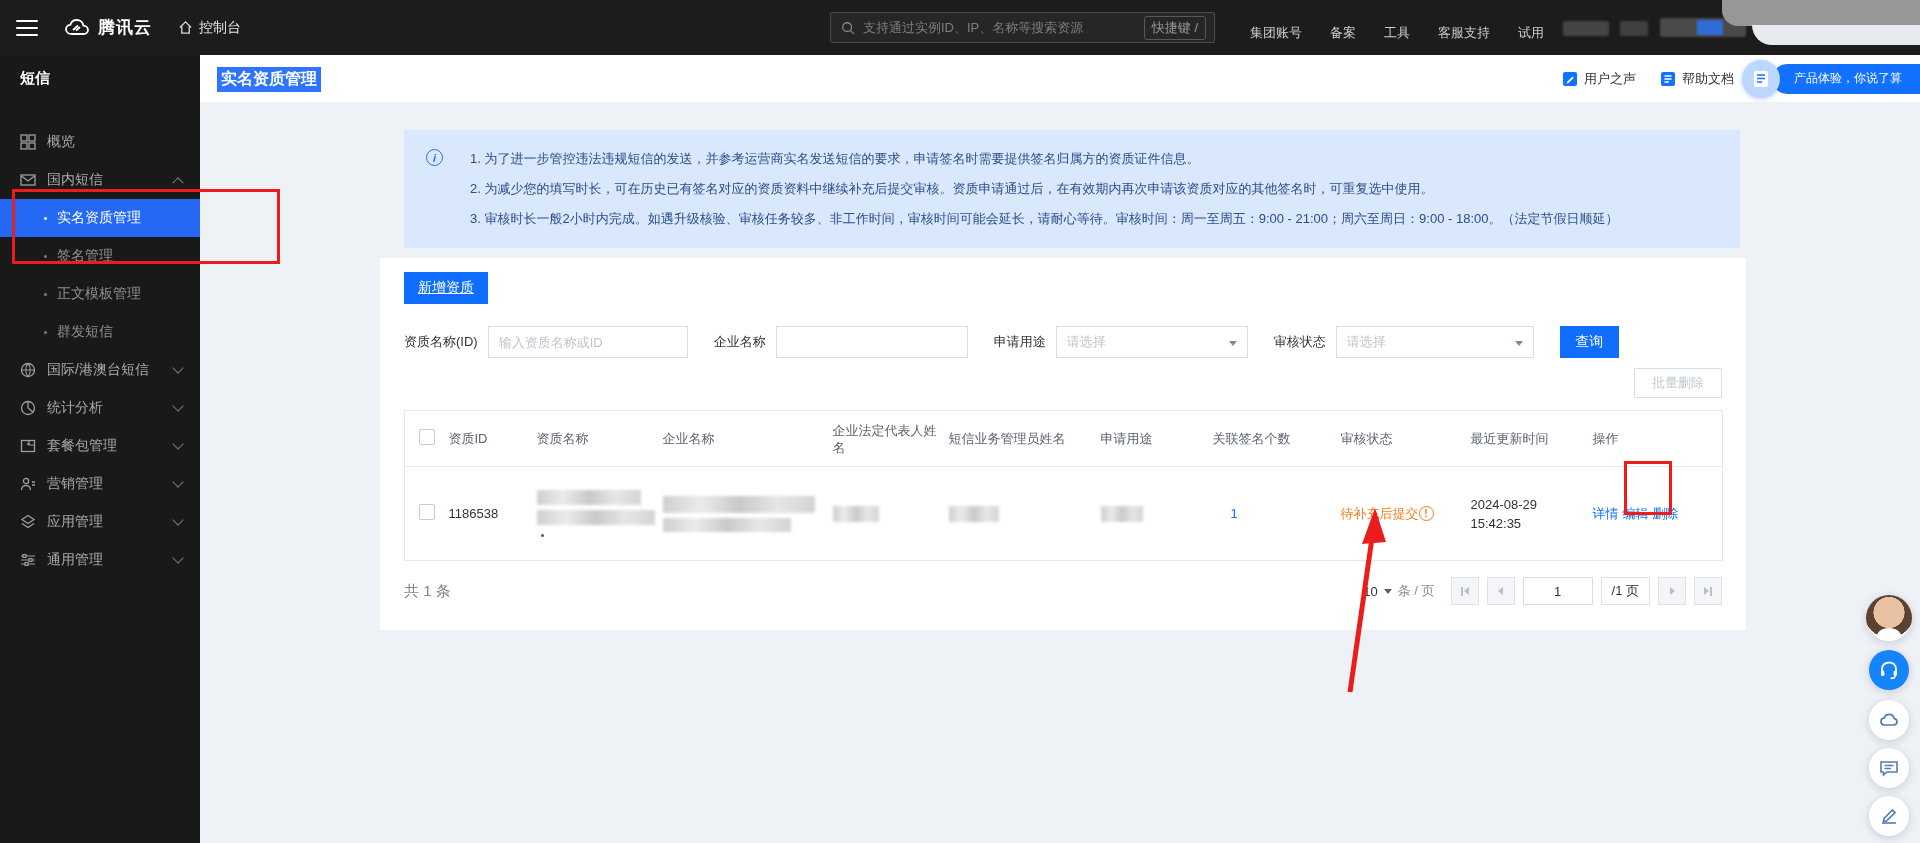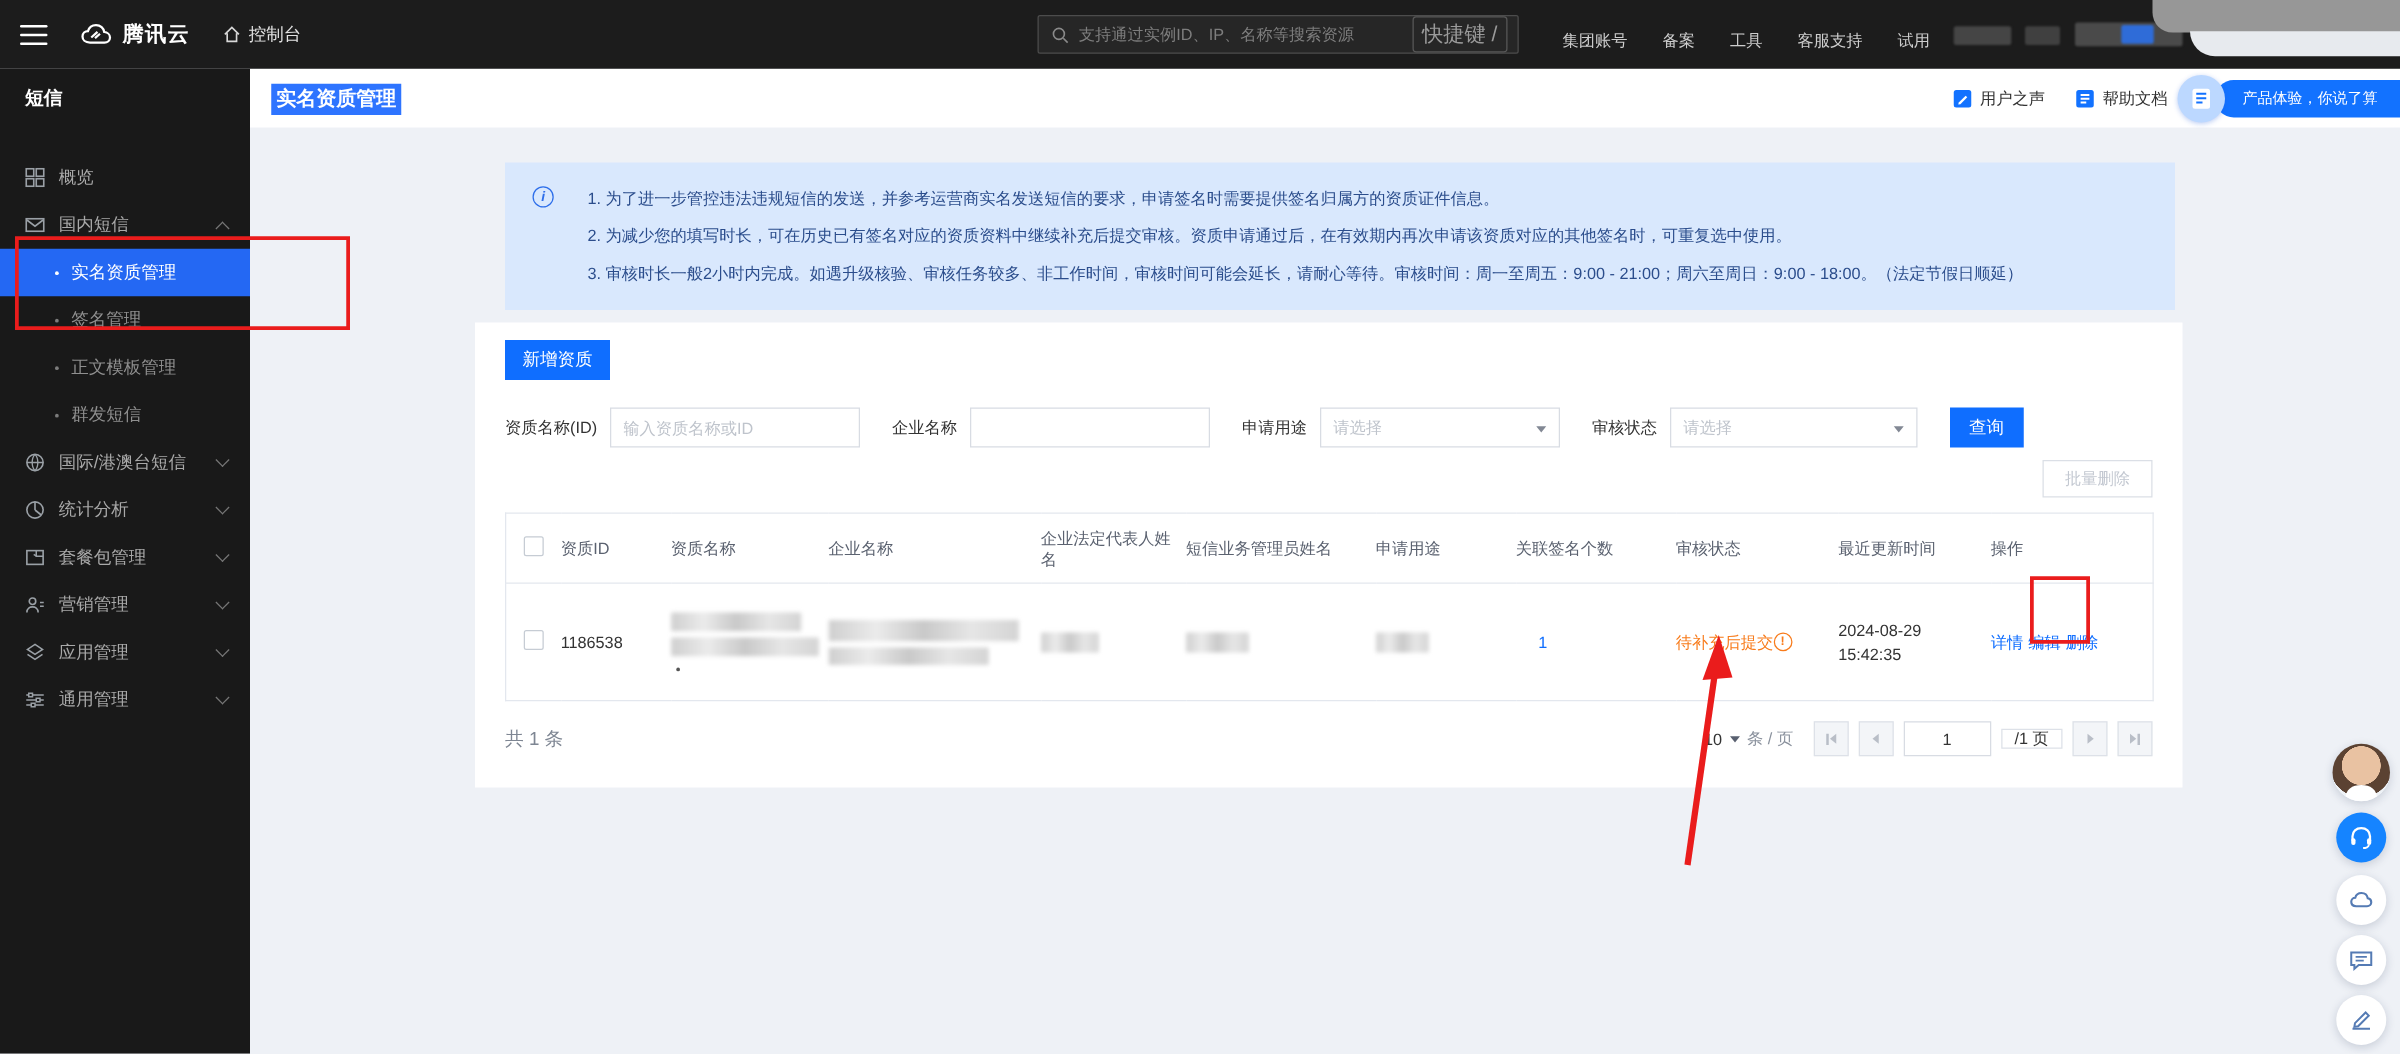--- a/index.html
+++ b/index.html
@@ -9,21 +9,21 @@
   
   .topbar { position:absolute; left:0; top:0; width:1920px; height:55px; background:#1c1c1c; z-index:20; }
   .tb-left { position:absolute; left:16px; top:0; height:55px; display:flex; align-items:center; gap:26px; }
   .hamburger { width:22px; height:16px; display:flex; flex-direction:column; justify-content:space-between; cursor:pointer; }
   .hamburger span { height:2px; background:#ffffff; border-radius:1px; }
   .brand { display:flex; align-items:center; gap:8px; color:#fff; font-size:17px; font-weight:bold; letter-spacing:1px; }
   .console-link { display:flex; align-items:center; gap:6px; color:#e3e3e3; font-size:14px; }
   .tb-search { position:absolute; left:830px; top:12px; width:385px; height:31px; background:#262626; border:1px solid #4c4c4c; border-radius:2px; display:flex; align-items:center; padding:0 8px 0 10px; }
   .tb-search input { flex:1; background:transparent; border:none; outline:none; color:#bbb; font-size:13px; margin-left:8px; }
   .tb-search input::placeholder { color:#7d7d7d; }
-  .shortcut-badge { border:1px solid #585858; border-radius:3px; color:#9a9a9a; font-size:17px; padding:2px 7px; white-space:nowrap;text-align:center; }
+  .shortcut-badge { border:1px solid #585858; border-radius:3px; color:#9a9a9a; font-size:13px; padding:2px 7px; white-space:nowrap;text-align:center; }
   .tb-menu { position:absolute; left:1250px; top:0; height:65px; display:flex; align-items:center; gap:28px; }
   .tb-menu .tb-item { color:#cdcdcd; font-size:13px; white-space:nowrap; cursor:pointer; }
   .tb-blob { position:absolute; border-radius:2px; filter:blur(1px); }
   .corner-blob { position:absolute; left:1722px; top:0; width:198px; height:26px; background:#979797; border-radius:0 0 0 16px; z-index:30; }
   .corner-swoosh { position:absolute; left:1752px; top:25px; width:168px; height:20px; background:#e7eaee; border-radius:0 0 0 22px; z-index:30; }
 
   
   .sidebar { position:absolute; left:0; top:55px; width:200px; height:788px; background:#191919; z-index:10; }
   .sb-title { height:47px; display:flex; align-items:center; padding-left:20px; color:#ffffff; font-size:15px; font-weight:bold; }
   .sb-items { margin-top:21px; }
@@ -48,21 +48,21 @@
 
   
   .content { position:absolute; left:200px; top:102px; width:1720px; height:741px; background:#eef1f6; }
 
   .banner { position:absolute; left:204px; top:28px; width:1336px; height:118px; background:#d9e8fd; padding:14px 20px 0 66px; }
   .banner .info-ico { position:absolute; left:22px; top:19px; width:17px; height:17px; border:1.5px solid #2d6eea; border-radius:50%; color:#2d6eea; font-size:11px; font-weight:bold; display:flex; align-items:center; justify-content:center; font-style:italic; }
   .banner p { color:#2b4d8c; font-size:13px; line-height:30px; white-space:nowrap; overflow:hidden; }
 
   .card { position:absolute; left:180px; top:156px; width:1366px; height:372px; background:#ffffff; padding:0 24px; }
   .btn-blue { background:#0f6eff; color:#fff; border:none; font-size:14px; height:32px; display:inline-flex; align-items:center; justify-content:center; cursor:pointer; }
-  .btn-add { margin-top:14px; width:84px; }
+  .btn-add { margin-top:14px; width:84px;text-decoration:underline; }
   .filter-row { margin-top:22px; display:flex; align-items:center; }
   .f-label { font-size:13px; color:#333; margin-right:10px; white-space:nowrap; }
   .f-input { width:200px; height:32px; border:1px solid #d8dce3; background:#fff; font-size:13px; color:#333; padding:0 10px; outline:none; }
   .f-input::placeholder { color:#bfc4cc; }
   .f-gap { width:26px; flex:none; }
   .f-select { width:192px; height:32px; border:1px solid #d8dce3; background:#fff; display:flex; align-items:center; padding:0 10px; position:relative; cursor:pointer; }
   .f-select .ph { color:#bfc4cc; font-size:13px; }
   .caret-down { position:absolute; right:10px; top:14px; width:0; height:0; border:4px solid transparent; border-top:5px solid #828894; }
   .btn-query { width:59px; margin-left:26px; }
   .batch-row { margin-top:10px; display:flex; justify-content:flex-end; }
@@ -85,21 +85,21 @@
   .total-txt { font-size:15px; color:#7e8693; }
   .pager-right { margin-left:auto; display:flex; align-items:center; gap:8px; }
   .psize { display:flex; align-items:center; gap:6px; font-size:13px; color:#333; margin-right:8px; cursor:pointer; }
   .psize .per { color:#8a919d; }
   .psize .caret { width:0;height:0;border:4px solid transparent;border-top:5px solid #596070; margin-top:4px; }
   .pg-btn { width:28px; height:28px; background:#f3f5f8; border:1px solid #dde1e8; display:flex; align-items:center; justify-content:center; gap:1px; cursor:default; }
   .tri-l { width:0;height:0;border:4px solid transparent;border-right:5px solid #b9bec7;border-left:none; }
   .tri-r { width:0;height:0;border:4px solid transparent;border-left:5px solid #b9bec7;border-right:none; }
   .vbar { width:2px; height:9px; background:#b9bec7; }
   .pg-input { width:70px; height:28px; border:1px solid #d8dce3; text-align:center; font-size:13px; color:#333; outline:none; }
-  .pg-total { height:16px; border:1px solid #dde1e8; background:#fff; font-size:13px; color:#333; display:flex; align-items:center; padding:0 10px; }
+  .pg-total { height:28px; border:1px solid #dde1e8; background:#fff; font-size:13px; color:#333; display:flex; align-items:center; padding:0 10px; }
   .fcircle { position:absolute; border-radius:50%; display:flex; align-items:center; justify-content:center; box-shadow:0 2px 8px rgba(20,40,80,.18); cursor:pointer; }
   .fc-white { background:#ffffff; width:40px; height:40px; }
   .fc-blue { background:#1584ff; width:40px; height:40px; }
   .fc-avatar { width:46px; height:46px; background:radial-gradient(circle at 50% 38%, #e9c2a2 0 42%, #5b4232 43% 68%, #eef2f6 69%); overflow:hidden; }
 
   
   .anno { position:absolute; border:3px solid #ea1c1c; z-index:60; pointer-events:none; }
   #anno-box-sidebar { left:12px; top:189px; width:268px; height:75px; }
   #anno-box-edit { left:1624px; top:461px; width:48px; height:54px; }
   #anno-arrow { position:absolute; left:1320px; top:500px; z-index:60; pointer-events:none; }

